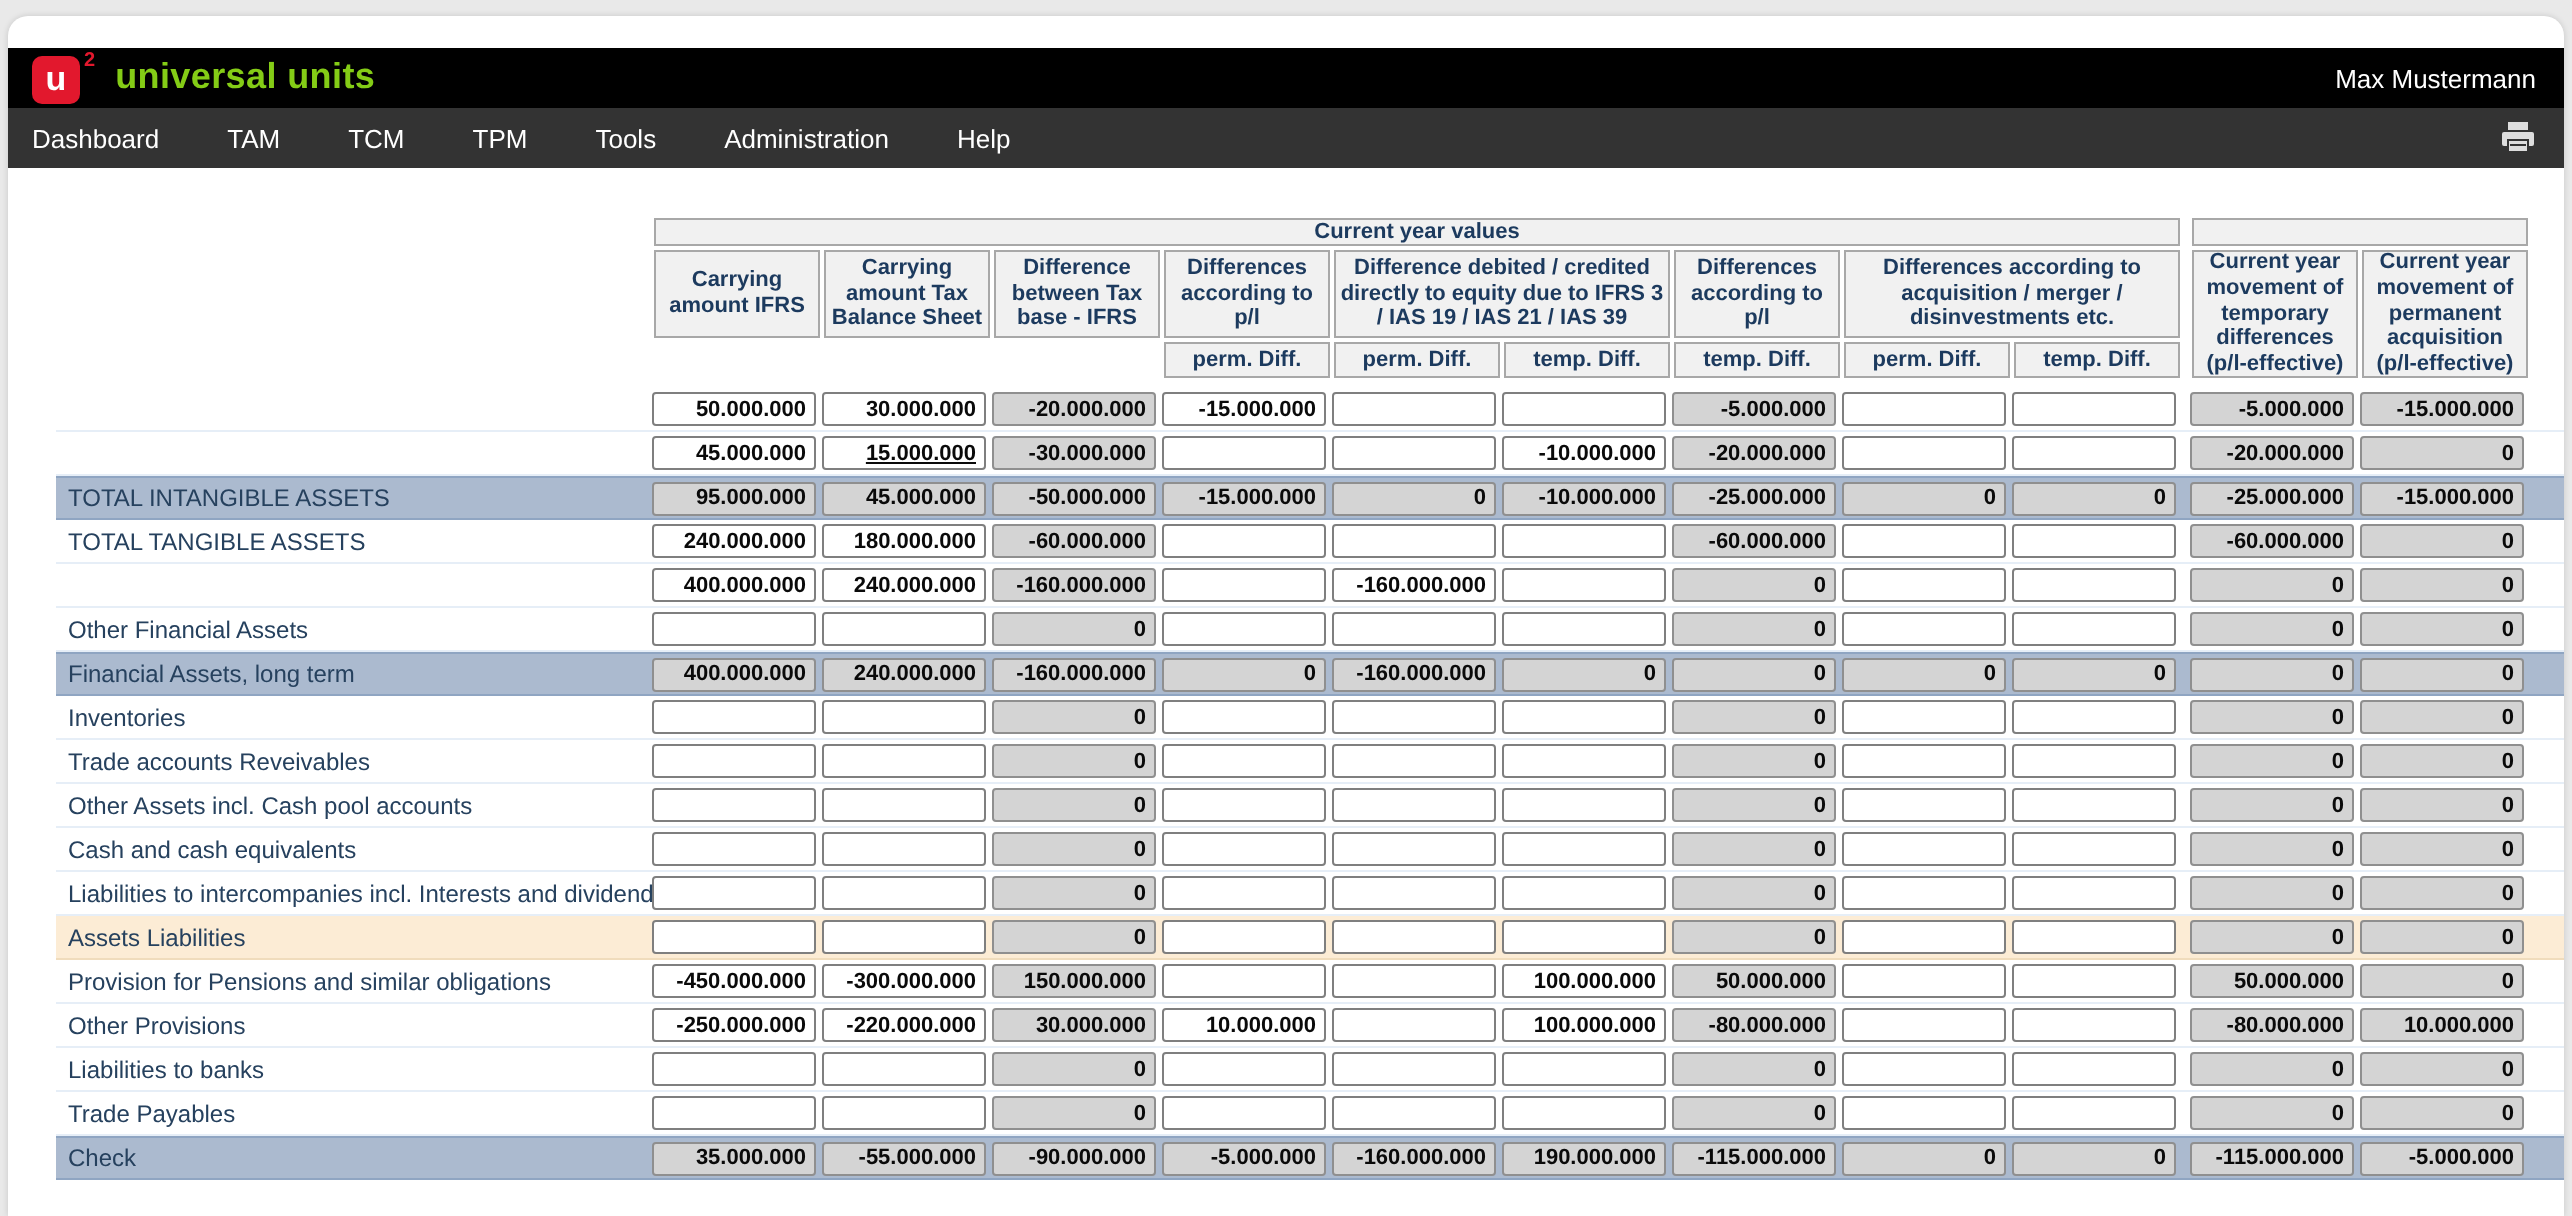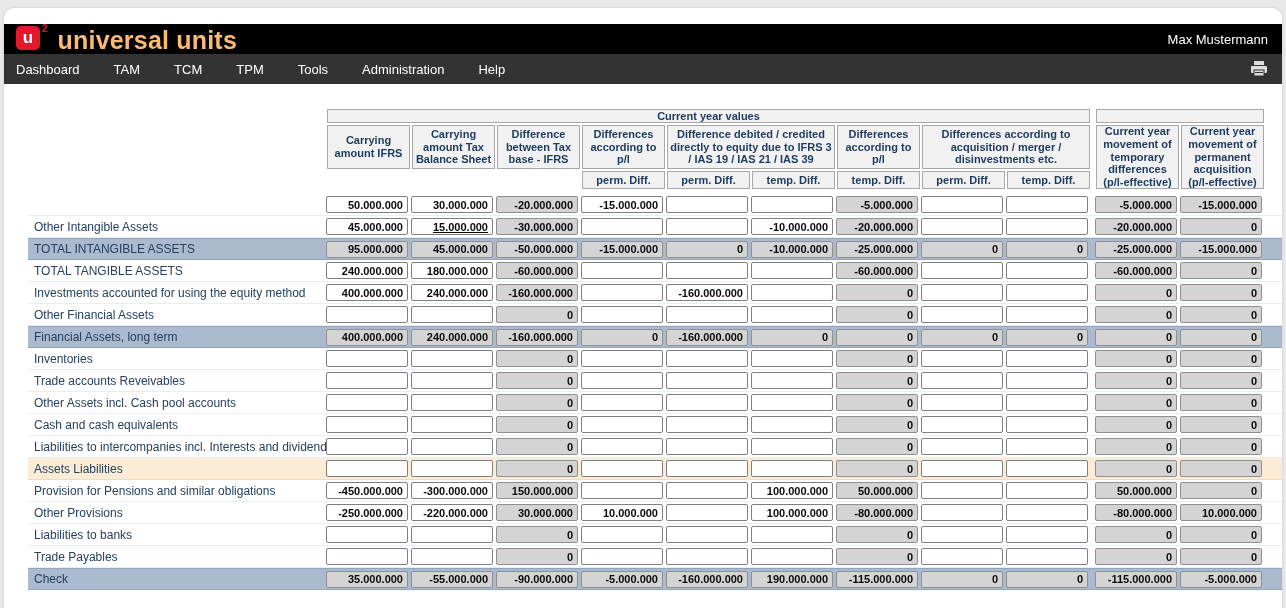--- a/index.html
+++ b/index.html
@@ -36,23 +36,23 @@
     display: flex; align-items: center; justify-content: center;
     margin-top: 2px;
   }
   .logo-sup {
     color: #e2182d;
     font-weight: bold;
     font-size: 10px;
     line-height: 10px;
   }
   .brand-name {
-    color: #fdba74;
+    color: #84cc16;
     font-weight: bold;
-    font-size: 25px;
+    font-size: 18px;
     letter-spacing: 0.2px;
     margin-left: 8px;
     margin-top: 2px;
   }
   .user-name {
     margin-left: auto;
     color: #ffffff;
     font-size: 13px;
   }
   
@@ -213,21 +213,20 @@
           <input type="text" class="cell" value="-15.000.000" style="grid-column: 5;">
           <input type="text" class="cell" style="grid-column: 6;">
           <input type="text" class="cell" style="grid-column: 7;">
           <input type="text" class="cell ro" readonly="" value="-5.000.000" style="grid-column: 8;">
           <input type="text" class="cell" style="grid-column: 9;">
           <input type="text" class="cell" style="grid-column: 10;">
           <input type="text" class="cell ro" readonly="" value="-5.000.000" style="grid-column: 12;">
           <input type="text" class="cell ro" readonly="" value="-15.000.000" style="grid-column: 13;">
         </div>
         <div class="grid-cols trow normal">
-          <div class="rlabel">Other Intangible Assets</div>
           <input type="text" class="cell" value="45.000.000" style="grid-column: 2;">
           <input type="text" class="cell" value="15.000.000" style="grid-column: 3; text-decoration: underline;">
           <input type="text" class="cell ro" readonly="" value="-30.000.000" style="grid-column: 4;">
           <input type="text" class="cell" style="grid-column: 5;">
           <input type="text" class="cell" style="grid-column: 6;">
           <input type="text" class="cell" value="-10.000.000" style="grid-column: 7;">
           <input type="text" class="cell ro" readonly="" value="-20.000.000" style="grid-column: 8;">
           <input type="text" class="cell" style="grid-column: 9;">
           <input type="text" class="cell" style="grid-column: 10;">
           <input type="text" class="cell ro" readonly="" value="-20.000.000" style="grid-column: 12;">
@@ -255,21 +254,20 @@
           <input type="text" class="cell" style="grid-column: 5;">
           <input type="text" class="cell" style="grid-column: 6;">
           <input type="text" class="cell" style="grid-column: 7;">
           <input type="text" class="cell ro" readonly="" value="-60.000.000" style="grid-column: 8;">
           <input type="text" class="cell" style="grid-column: 9;">
           <input type="text" class="cell" style="grid-column: 10;">
           <input type="text" class="cell ro" readonly="" value="-60.000.000" style="grid-column: 12;">
           <input type="text" class="cell ro" readonly="" value="0" style="grid-column: 13;">
         </div>
         <div class="grid-cols trow normal">
-          <div class="rlabel">Investments accounted for using the equity method</div>
           <input type="text" class="cell" value="400.000.000" style="grid-column: 2;">
           <input type="text" class="cell" value="240.000.000" style="grid-column: 3;">
           <input type="text" class="cell ro" readonly="" value="-160.000.000" style="grid-column: 4;">
           <input type="text" class="cell" style="grid-column: 5;">
           <input type="text" class="cell" value="-160.000.000" style="grid-column: 6;">
           <input type="text" class="cell" style="grid-column: 7;">
           <input type="text" class="cell ro" readonly="" value="0" style="grid-column: 8;">
           <input type="text" class="cell" style="grid-column: 9;">
           <input type="text" class="cell" style="grid-column: 10;">
           <input type="text" class="cell ro" readonly="" value="0" style="grid-column: 12;">

